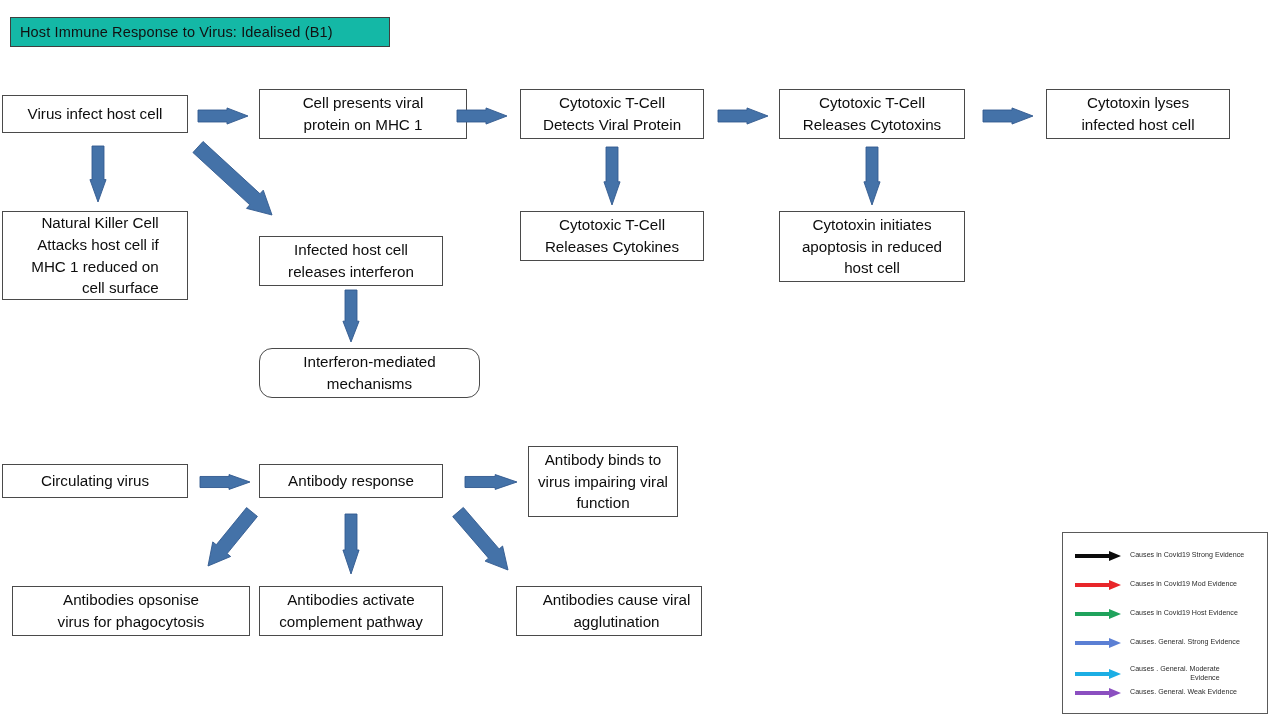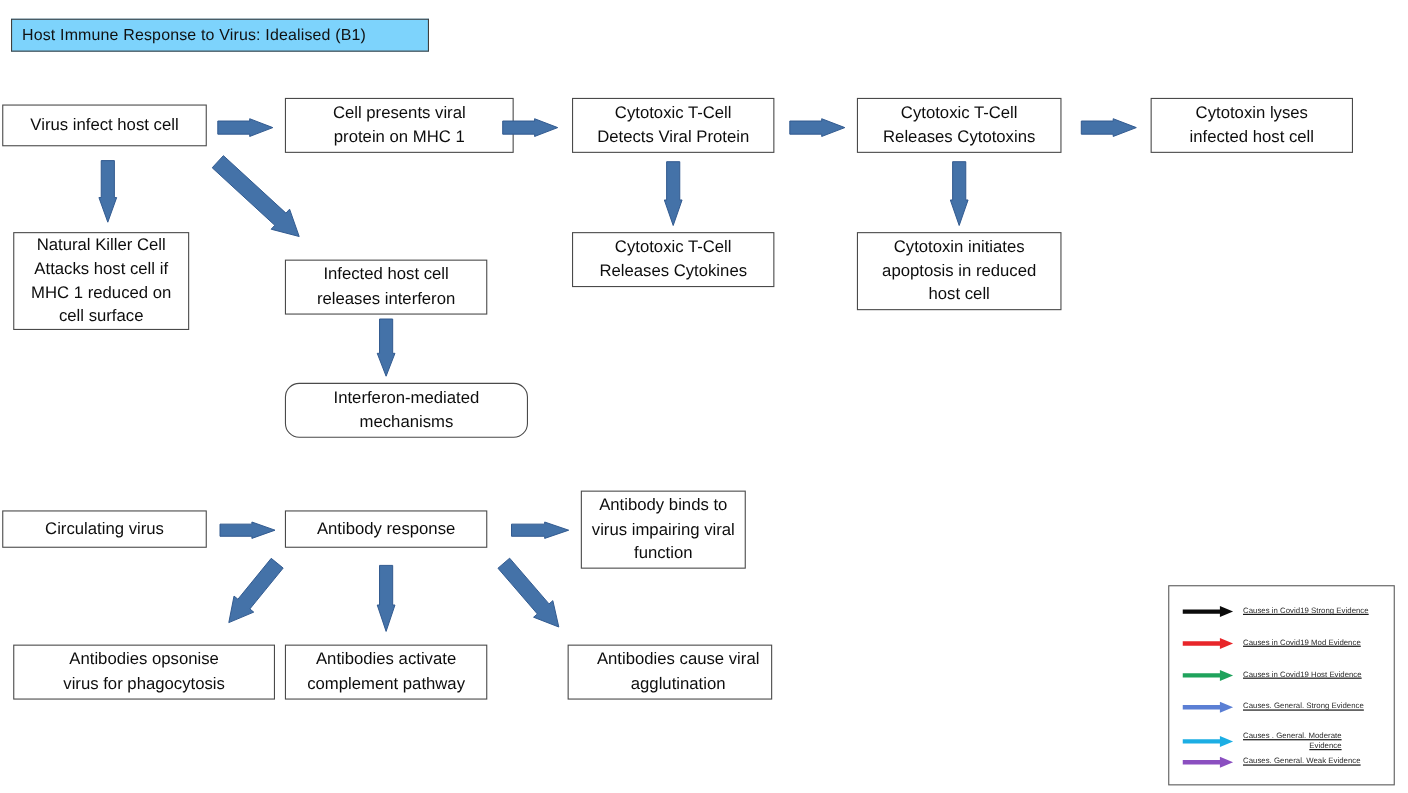--- a/index.html
+++ b/index.html
@@ -31,21 +31,21 @@
     text-align: center;
     display: flex;
     align-items: center;
     justify-content: center;
     padding: 2px 4px;
     white-space: pre-line;
   }
   .title-box {
     position: absolute;
     box-sizing: border-box;
-    background: #7dd3fc;
+    background: #14b8a6;
     border: 1.3px solid #3f3f3f;
     color: #111111;
     font-size: 14.5px;
     display: flex;
     align-items: center;
     justify-content: flex-start;
     padding: 0 9px;
     letter-spacing: 0.15px;
   }
   .arrow {
@@ -55,21 +55,20 @@
   .legend-box {
     position: absolute;
     box-sizing: border-box;
     border: 1.3px solid #5a5a5a;
     background: #ffffff;
   }
   .legend-row {
     position: absolute;
     display: flex;
     align-items: center;
-    text-decoration: underline;
   }
   .legend-label {
     font-size: 7.1px;
     color: #2b2b2b;
     line-height: 1.28;
     white-space: pre-line;
     letter-spacing: 0.02px;
   }
   .legend-arrow {
     width: 46px;
@@ -87,21 +86,21 @@
     </div>
     <div class="node" style="left: 2px; top: 95px; width: 186px; height: 38px;"><span>Virus infect host cell</span></div>
     <div class="node" style="left: 259px; top: 89px; width: 208px; height: 50px;"><span>Cell presents viral
 protein on MHC 1</span></div>
     <div class="node" style="left: 520px; top: 89px; width: 184px; height: 50px;"><span>Cytotoxic T-Cell
 Detects Viral Protein</span></div>
     <div class="node" style="left: 779px; top: 89px; width: 186px; height: 50px;"><span>Cytotoxic T-Cell
 Releases Cytotoxins</span></div>
     <div class="node" style="left: 1046px; top: 89px; width: 184px; height: 50px;"><span>Cytotoxin lyses
 infected host cell</span></div>
-    <div class="node" style="left: 12px; top: 211px; width: 160px; height: 89px;"><span>Natural Killer Cell
+    <div class="node" style="left: 2px; top: 211px; width: 186px; height: 89px; text-align: right;"><span>Natural Killer Cell
 Attacks host cell if
 MHC 1 reduced on
 cell surface</span></div>
     <div class="node" style="left: 259px; top: 236px; width: 184px; height: 50px;"><span>Infected host cell
 releases interferon</span></div>
     <div class="node" style="left: 259px; top: 348px; width: 221px; height: 50px; border-radius: 13px;"><span>Interferon-mediated
 mechanisms</span></div>
     <div class="node" style="left: 520px; top: 211px; width: 184px; height: 50px;"><span>Cytotoxic T-Cell
 Releases Cytokines</span></div>
     <div class="node" style="left: 779px; top: 211px; width: 186px; height: 71px;"><span>Cytotoxin initiates

